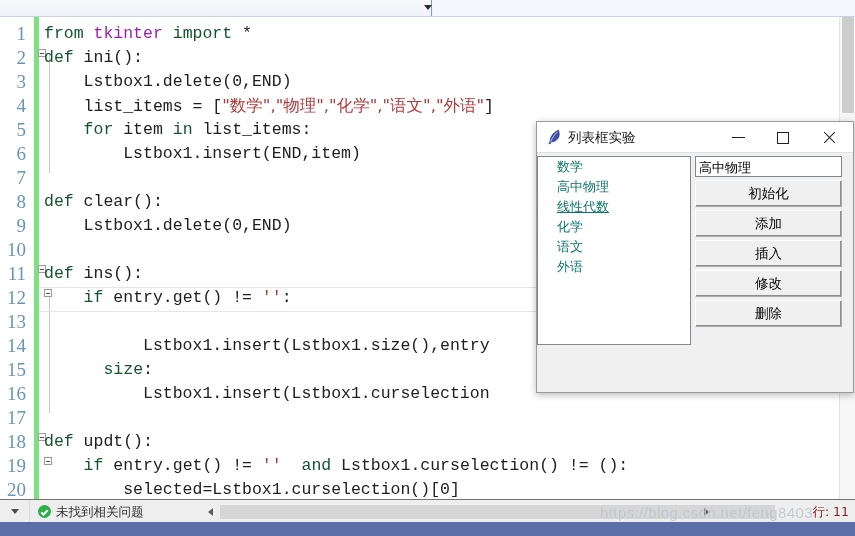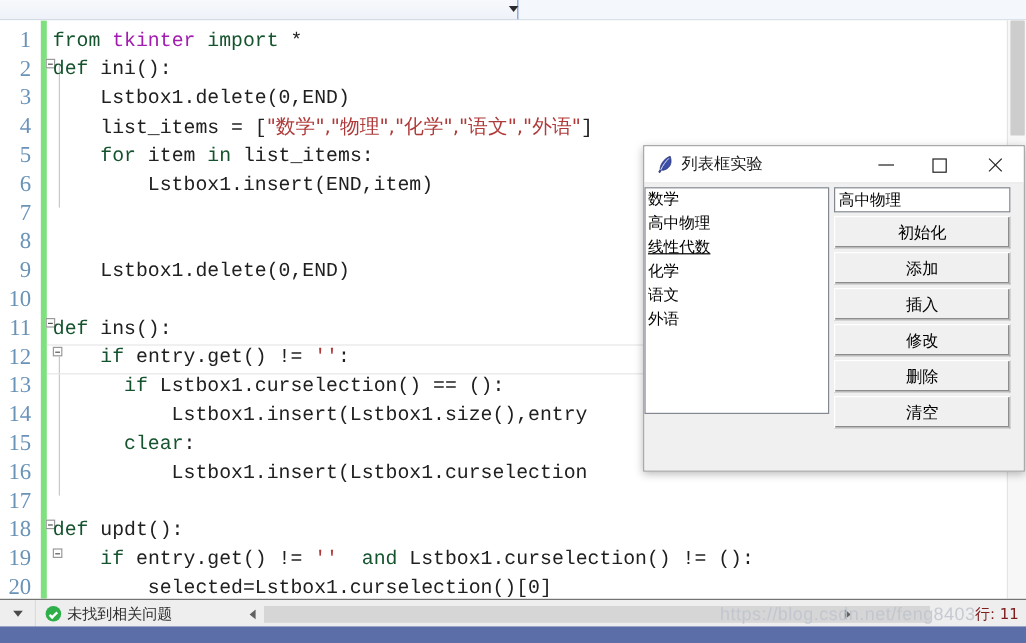--- a/index.html
+++ b/index.html
@@ -191,23 +191,23 @@
   .tk-close .g1{transform:rotate(45deg);}
   .tk-close .g2{transform:rotate(-45deg);}
 
   .tk-body{position:absolute;left:0;top:31px;right:0;bottom:0;background:#f0f0f0;}
   .tk-listbox{
     position:absolute;left:0px;top:3px;width:154px;height:189px;
     background:#ffffff;border:1px solid #828790;
     box-sizing:border-box;overflow:hidden;
   }
   .lbi{
-    height:20px;line-height:20px;padding-left:2px;
-    font-family:"DejaVu Sans","Liberation Sans",sans-serif;
-    font-size:13px;color:#000000;white-space:nowrap;
+    height:20px;line-height:20px;padding-left:19px;
+    font-family:"DejaVu Sans","Liberation Sans",sans-serif;
+    font-size:13px;color:#0f766e;white-space:nowrap;
   }
   .lbi.active{ text-decoration:underline; }
 
   .tk-right{
     position:absolute;left:158px;top:3px;width:147px;
   }
   .tk-entry{
     width:147px;height:21px;line-height:21px;
     background:#ffffff;border:1px solid #828790;
     box-sizing:border-box;padding-left:3px;
@@ -262,34 +262,34 @@
         <div class="cl" style="top: 53px;"><span>    Lstbox1.delete(0,END)</span></div>
         <div class="ln" style="top: 77px;">4</div>
         <div class="cl" style="top: 77px;"><span>    list_items = [</span><span class="zh">"数学","物理","化学","语文","外语"</span><span>]</span></div>
         <div class="ln" style="top: 101px;">5</div>
         <div class="cl" style="top: 101px;"><span>    </span><span class="kw">for </span><span>item </span><span class="kw">in </span><span>list_items:</span></div>
         <div class="ln" style="top: 125px;">6</div>
         <div class="cl" style="top: 125px;"><span>        Lstbox1.insert(END,item)</span></div>
         <div class="ln" style="top: 149px;">7</div>
         <div class="cl" style="top: 149px;"></div>
         <div class="ln" style="top: 173px;">8</div>
+        <div class="cl" style="top: 173px;"><span class="kw">def </span><span>clear():</span></div>
         <div class="ln" style="top: 197px;">9</div>
         <div class="cl" style="top: 197px;"><span>    Lstbox1.delete(0,END)</span></div>
         <div class="ln" style="top: 221px;">10</div>
         <div class="cl" style="top: 221px;"></div>
         <div class="ln" style="top: 245px;">11</div>
         <div class="cl" style="top: 245px;"><span class="kw">def </span><span>ins():</span></div>
         <div class="ln" style="top: 269px;">12</div>
         <div class="cl" style="top: 269px;"><span>    </span><span class="kw">if </span><span>entry.get() != </span><span class="str">''</span><span>:</span></div>
         <div class="ln" style="top: 293px;">13</div>
-        <div class="cl" style="top: 293px;"><span>      </span><span class="kw">if </span><span>Lstbox1.curselection() == ():</span></div>
         <div class="ln" style="top: 317px;">14</div>
         <div class="cl" style="top: 317px;"><span>          Lstbox1.insert(Lstbox1.size(),entry</span></div>
         <div class="ln" style="top: 341px;">15</div>
-        <div class="cl" style="top: 341px;"><span>      </span><span class="kw">clear</span><span>:</span></div>
+        <div class="cl" style="top: 341px;"><span>      </span><span class="kw">size</span><span>:</span></div>
         <div class="ln" style="top: 365px;">16</div>
         <div class="cl" style="top: 365px;"><span>          Lstbox1.insert(Lstbox1.curselection</span></div>
         <div class="ln" style="top: 389px;">17</div>
         <div class="cl" style="top: 389px;"></div>
         <div class="ln" style="top: 413px;">18</div>
         <div class="cl" style="top: 413px;"><span class="kw">def </span><span>updt():</span></div>
         <div class="ln" style="top: 437px;">19</div>
         <div class="cl" style="top: 437px;"><span>    </span><span class="kw">if </span><span>entry.get() != </span><span class="str">''</span><span>  </span><span class="kw">and </span><span>Lstbox1.curselection() != ():</span></div>
         <div class="ln" style="top: 461px;">20</div>
         <div class="cl" style="top: 461px;"><span>        selected=Lstbox1.curselection()[0]</span></div>
@@ -357,21 +357,18 @@
             </div>
             <div class="tk-button">
               <span>插入</span>
             </div>
             <div class="tk-button">
               <span>修改</span>
             </div>
             <div class="tk-button">
               <span>删除</span>
             </div>
-            <div class="tk-button">
-              <span>清空</span>
-            </div>
           </div>
       </div>
     </div>
   </div>
 
 </div>
 
 </body></html>

